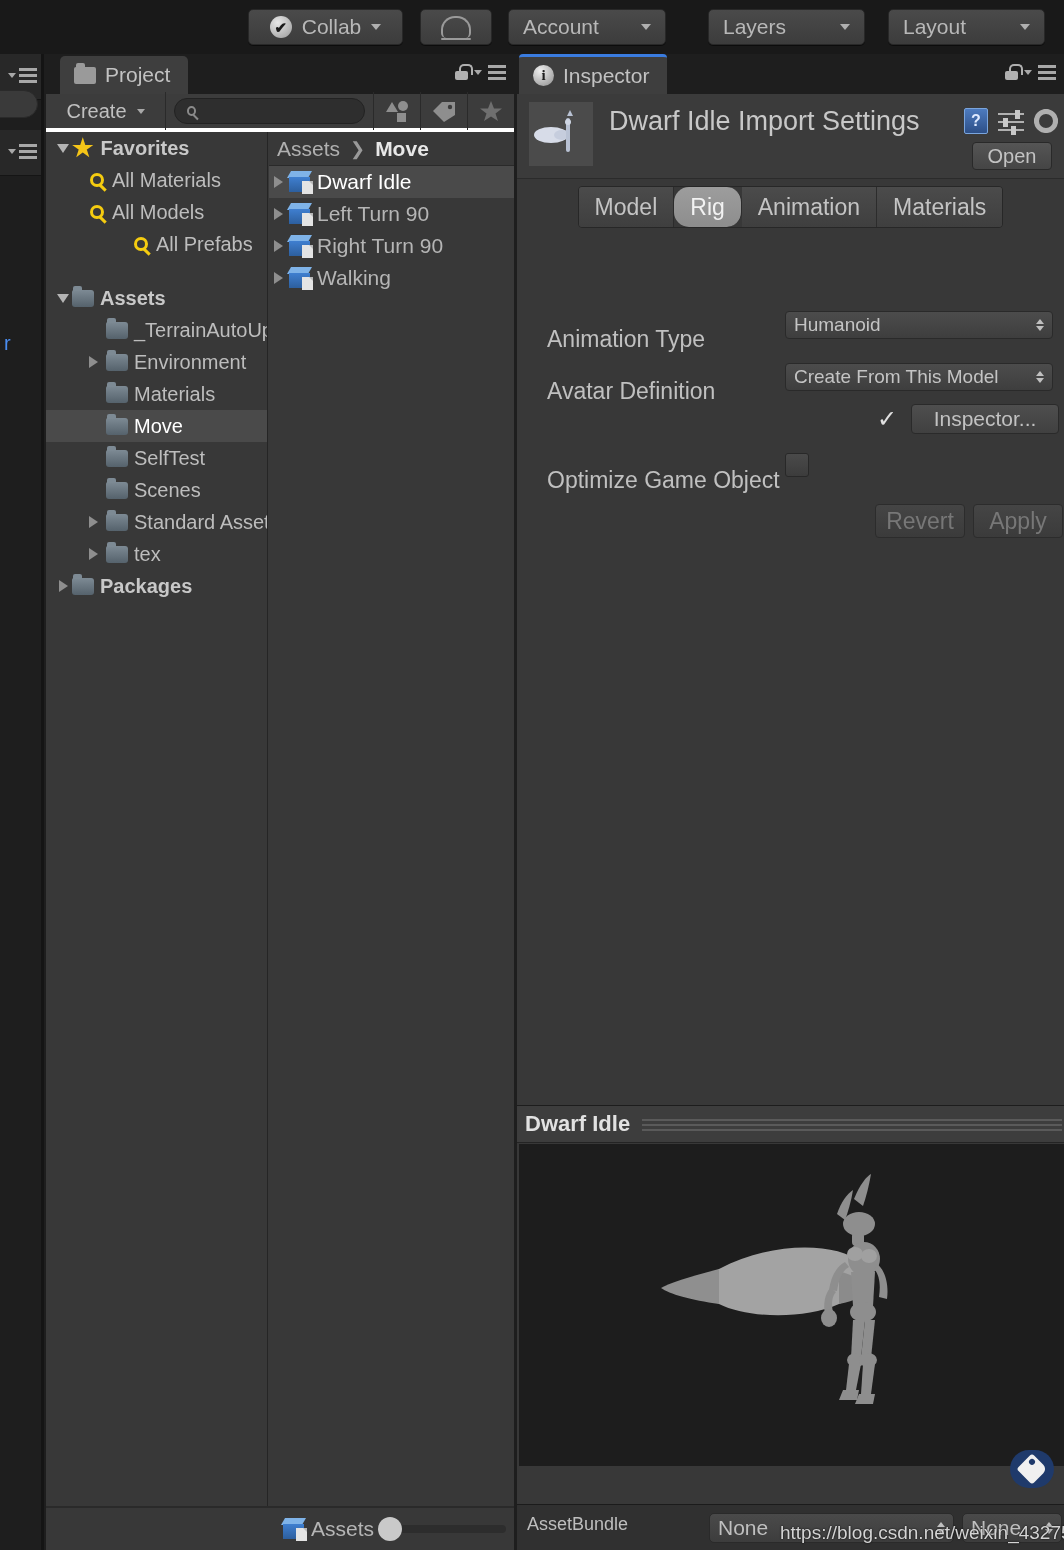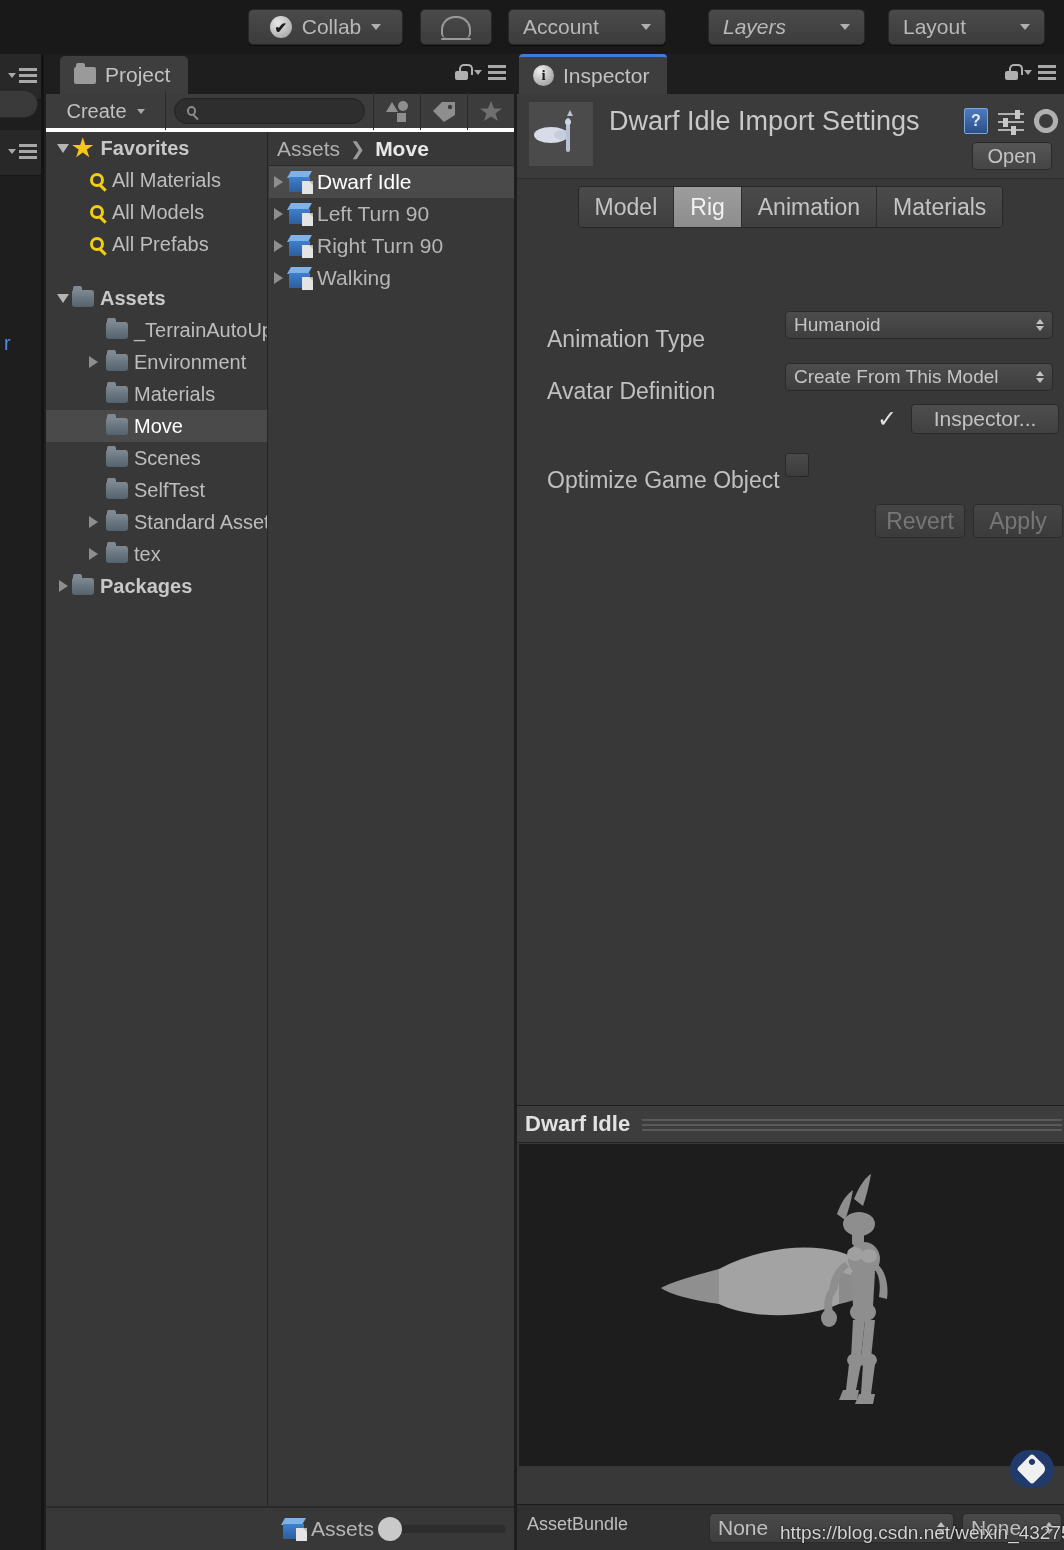--- a/index.html
+++ b/index.html
@@ -213,21 +213,21 @@
   }
 
   .insp-tabs-row { position: absolute; left: 0; top: 126px; width: 547px; height: 54px; background: #383838; display: flex; align-items: center; justify-content: center; }
   .segbar { display: flex; border: 1px solid #272727; border-radius: 4px; overflow: hidden; }
   .seg {
     height: 40px; padding: 16px 16px; display: flex; align-items: center; justify-content: center;
     background: linear-gradient(#4b4b4b, #3f3f3f); color: #c4c4c4; font-size: 23px;
     border-right: 1px solid #2c2c2c;
   }
   .seg:last-child { border-right: none; }
-  .seg.active { background: linear-gradient(#9d9d9d, #8d8d8d); color: #f2f2f2; }
+  .seg.active { background: linear-gradient(#9d9d9d, #8d8d8d); color: #f2f2f2; border-radius: 15px; }
 
   .insp-body { position: absolute; left: 0; top: 180px; width: 547px; height: 925px; background: #383838; }
   .field-row { position: absolute; left: 0; width: 547px; height: 34px; display: flex; align-items: center; }
   .f-label { position: absolute; left: 30px; color: #c0c0c0; font-size: 23px; margin-top: 28px; }
   .dropdown {
     position: absolute; height: 28px; background: linear-gradient(#4c4c4c, #3e3e3e);
     border: 1px solid #2a2a2a; border-radius: 4px; display: flex; align-items: center;
     padding: 0 8px; color: #c4c4c4; font-size: 19px; justify-content: space-between;
   }
   .updown { display: flex; flex-direction: column; align-items: center; gap: 2px; }
@@ -293,21 +293,21 @@
       <span>Collab</span>
       <span class="tb-caret"></span>
     </div>
     <div class="tb-btn" style="left:420px; width:72px;">
       <span class="cloud-ico"></span>
     </div>
     <div class="tb-btn" style="left:508px; width:158px; justify-content:space-between; padding:0 14px;">
       <span>Account</span>
       <span class="tb-caret"></span>
     </div>
-    <div class="tb-btn" style="left:708px; width:157px; justify-content:space-between; padding:0 14px;font-style:italic;">
+    <div class="tb-btn" style="left:708px; width:157px; justify-content:space-between; padding:0 14px;">
       <span>Layers</span>
       <span class="tb-caret"></span>
     </div>
     <div class="tb-btn" style="left:888px; width:157px; justify-content:space-between; padding:0 14px;">
       <span>Layout</span>
       <span class="tb-caret"></span>
     </div>
   </div>
 
   <div class="rail">
@@ -396,21 +396,21 @@
           <span>Favorites</span>
         </div>
         <div class="tree-row" style="padding-left:44px;">
           <span class="mag-y"></span>
           <span>All Materials</span>
         </div>
         <div class="tree-row" style="padding-left:44px;">
           <span class="mag-y"></span>
           <span>All Models</span>
         </div>
-        <div class="tree-row" style="padding-left:44px;">
+        <div class="tree-row" style="padding-left:44px;margin-left:44px;">
           <span class="mag-y"></span>
           <span>All Prefabs</span>
         </div>
         <div style="height:22px;"></div>
 
         <div class="tree-row bold" style="padding-left:8px;">
           <span class="arw">
               <i class="arw-d"></i>
             </span>
           <span class="folder"></span>
@@ -430,25 +430,25 @@
         <div class="tree-row" style="padding-left:60px;">
           <span class="folder"></span>
           <span>Materials</span>
         </div>
         <div class="tree-row sel" style="padding-left:60px;">
           <span class="folder"></span>
           <span>Move</span>
         </div>
         <div class="tree-row" style="padding-left:60px;">
           <span class="folder"></span>
-          <span>Scenes</span>
+          <span>SelfTest</span>
         </div>
         <div class="tree-row" style="padding-left:60px;">
           <span class="folder"></span>
-          <span>SelfTest</span>
+          <span>Scenes</span>
         </div>
         <div class="tree-row" style="padding-left:38px;">
           <span class="arw">
               <i class="arw-r"></i>
             </span>
           <span class="folder" style="margin-left:4px;"></span>
           <span>Standard Assets</span>
         </div>
         <div class="tree-row" style="padding-left:38px;">
           <span class="arw">

